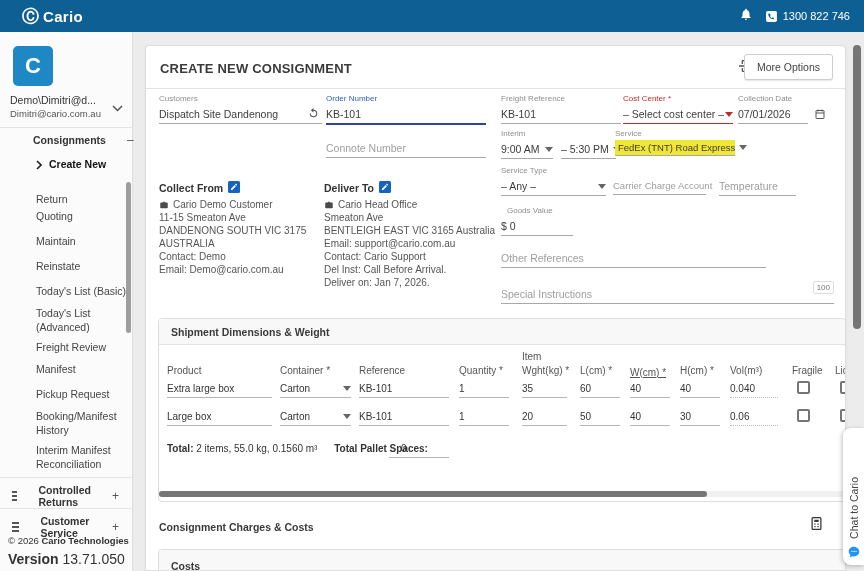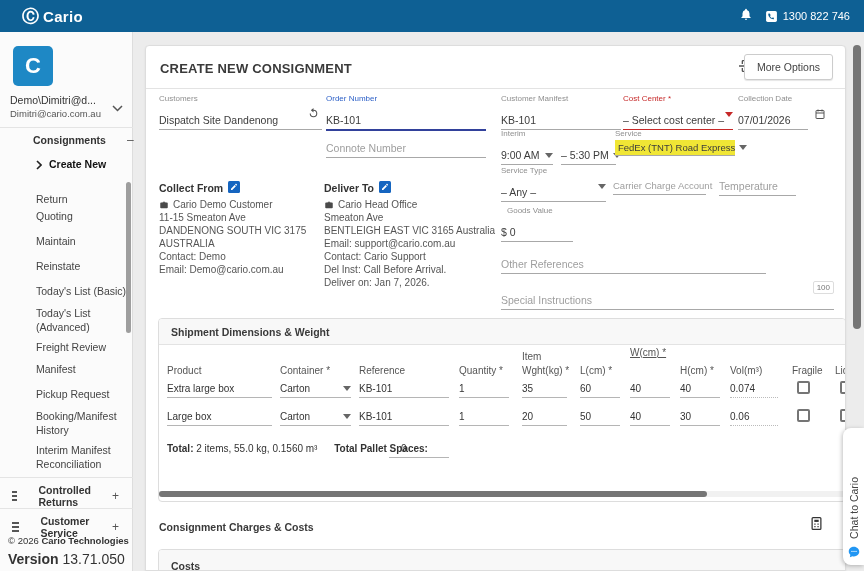--- a/index.html
+++ b/index.html
@@ -40,21 +40,21 @@
   .more-btn { position:absolute; right:12px; top:8px; padding:6px 12px; font-size:10.5px; color:#444; background:#fff; border:1px solid #ccc; border-radius:3px; box-shadow:0 1px 1px rgba(0,0,0,.1); cursor:pointer; }
   .import-ic { position:absolute; right:92px; top:12px; cursor:pointer; }
 
   .flabel { font-size:8px; color:#8f8f8f; height:11px; }
   .flabel.blue { color:#2b5fc7; }
   .flabel.red { color:#c62828; }
   .fld { position:absolute; border-bottom:1px solid #a8a8a8; padding-bottom:3px; }
   .fld.focus { border-bottom:2px solid #32419b; }
   .fld.redline { border-bottom:1.5px solid #c62828; }
   .fld.noline { border-bottom:none; }
-  .fval { font-size:10.5px; color:#3c3c3c; margin-top:9px; white-space:nowrap; }
+  .fval { font-size:10.5px; color:#3c3c3c; margin-top:3px; white-space:nowrap; }
   .fval.ph { color:#9e9e9e; }
   .caret { display:inline-block; width:0; height:0; border-left:4px solid transparent; border-right:4px solid transparent; border-top:5px solid #666; vertical-align:middle; margin-left:4px; }
   .caret.red { border-top-color:#c62828; }
   .yellow-band { background:#f0e635; padding:2px 3px; display:flex; align-items:center; justify-content:space-between; }
 
   .addr-title { font-size:10.5px; font-weight:bold; color:#333; display:flex; align-items:center; gap:5px; }
   .addr-line { font-size:10px; color:#555; line-height:13px; white-space:nowrap; }
   .addr-name { display:flex; align-items:center; gap:4px; }
 
   .panel { position:absolute; background:#fff; border:1px solid #ddd; border-radius:4px; overflow:hidden; }
@@ -195,21 +195,21 @@
             </svg>
         </span>
       </div>
 
       <div class="fld focus" style="left:180px; top:48px; width:160px;">
         <div class="flabel blue">Order Number</div>
         <div class="fval">KB-101</div>
       </div>
 
       <div class="fld" style="left:355px; top:48px; width:120px;">
-        <div class="flabel">Customer Manifest</div>
+        <div class="flabel">Freight Reference</div>
         <div class="fval">KB-101</div>
       </div>
 
       <div class="fld redline" style="left:477px; top:48px; width:110px;">
         <div class="flabel red">Cost Center *</div>
         <div class="fval"><span>– Select cost center –</span><span class="caret red abs" style="right:0; top:18px;"></span></div>
       </div>
 
       <div class="fld" style="left:592px; top:48px; width:70px;">
         <div class="flabel">Collection Date</div>
@@ -325,35 +325,35 @@
           <div class="panel-title">Shipment Dimensions &amp; Weight</div>
         </div>
 
         <div class="th" style="left:8px;   top:46px;">Product</div>
         <div class="th" style="left:121px; top:46px;">Container *</div>
         <div class="th" style="left:200px; top:46px;">Reference</div>
         <div class="th" style="left:300px; top:46px;">Quantity *</div>
         <div class="th" style="left:363px; top:32px;">Item</div>
         <div class="th" style="left:363px; top:46px;">Wght(kg) *</div>
         <div class="th" style="left:421px; top:46px;">L(cm) *</div>
-        <div class="th" style="left:471px; top:28px;text-decoration:underline;">W(cm) *</div>
+        <div class="th" style="left:471px; top:48px;text-decoration:underline;">W(cm) *</div>
         <div class="th" style="left:521px; top:46px;">H(cm) *</div>
         <div class="th" style="left:571px; top:46px;">Vol(m³)</div>
         <div class="th" style="left:633px; top:46px;">Fragile</div>
         <div class="th" style="left:676px; top:46px;">Liq</div>
 
         <div class="cell" style="left:8px;   top:64px; width:105px;">Extra large box</div>
         <div class="cell" style="left:121px; top:64px; width:71px;"><span>Carton</span><span class="caret abs" style="right:0; top:3px;"></span></div>
         <div class="cell" style="left:200px; top:64px; width:90px;">KB-101</div>
         <div class="cell" style="left:300px; top:64px; width:50px;">1</div>
         <div class="cell" style="left:363px; top:64px; width:45px;">35</div>
         <div class="cell" style="left:421px; top:64px; width:40px;">60</div>
         <div class="cell" style="left:471px; top:64px; width:40px;">40</div>
         <div class="cell" style="left:521px; top:64px; width:40px;">40</div>
-        <div class="cell dotted" style="left:571px; top:64px; width:48px;">0.074</div>
+        <div class="cell dotted" style="left:571px; top:64px; width:48px;">0.040</div>
         <div class="cb" style="left:638px; top:62px;"></div>
         <div class="cb" style="left:681px; top:62px;"></div>
 
         <div class="cell" style="left:8px;   top:92px; width:105px;">Large box</div>
         <div class="cell" style="left:121px; top:92px; width:71px;"><span>Carton</span><span class="caret abs" style="right:0; top:3px;"></span></div>
         <div class="cell" style="left:200px; top:92px; width:90px;">KB-101</div>
         <div class="cell" style="left:300px; top:92px; width:50px;">1</div>
         <div class="cell" style="left:363px; top:92px; width:45px;">20</div>
         <div class="cell" style="left:421px; top:92px; width:40px;">50</div>
         <div class="cell" style="left:471px; top:92px; width:40px;">40</div>

